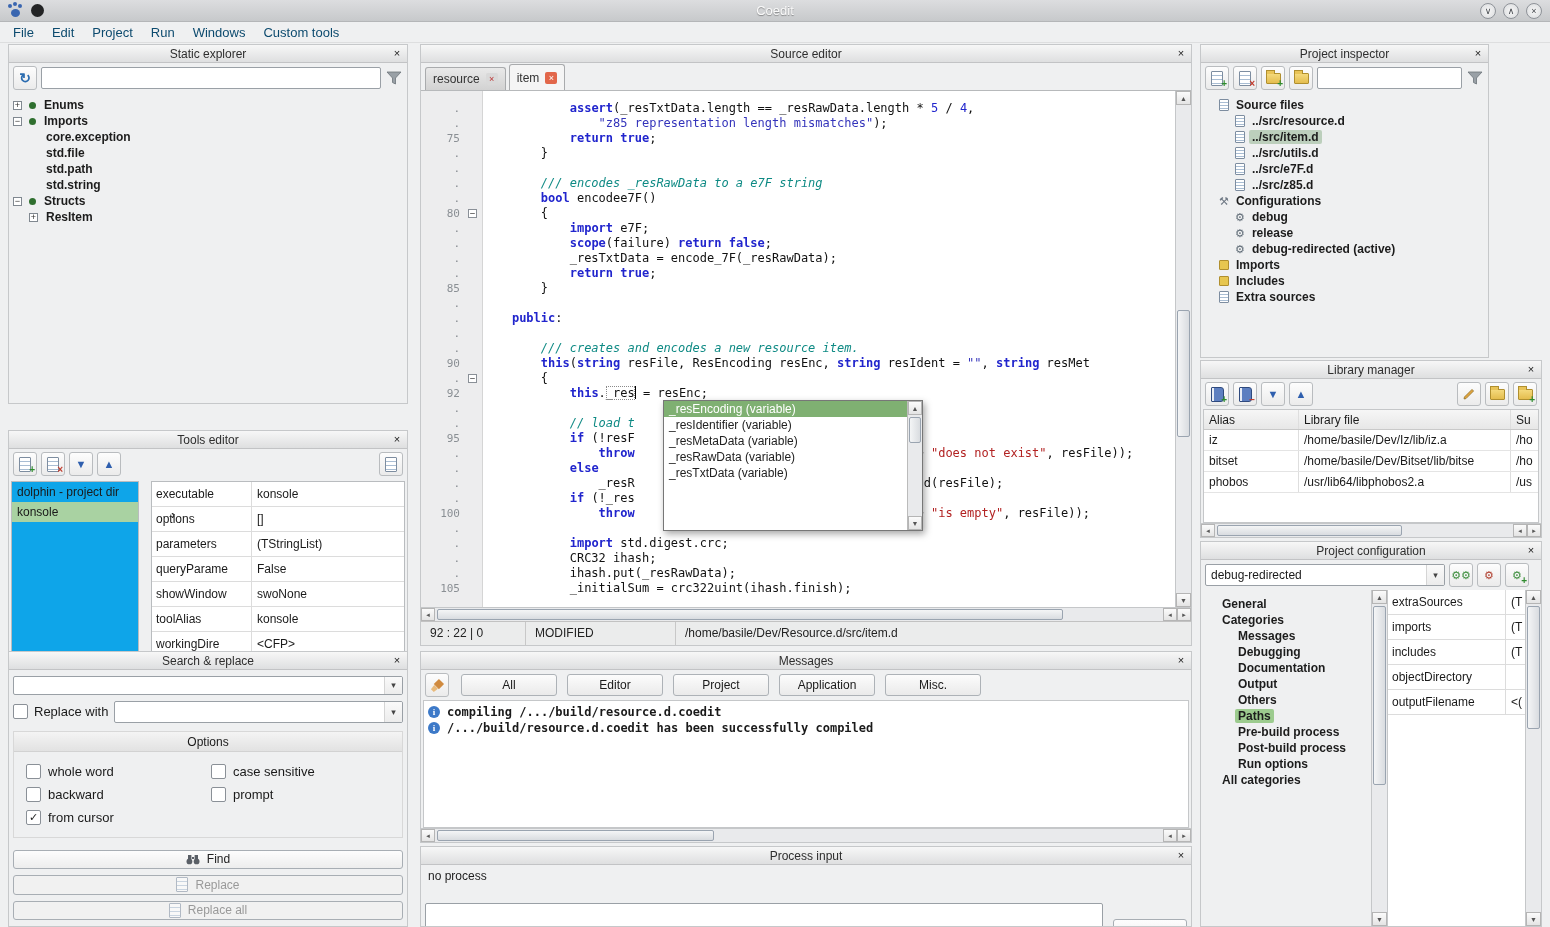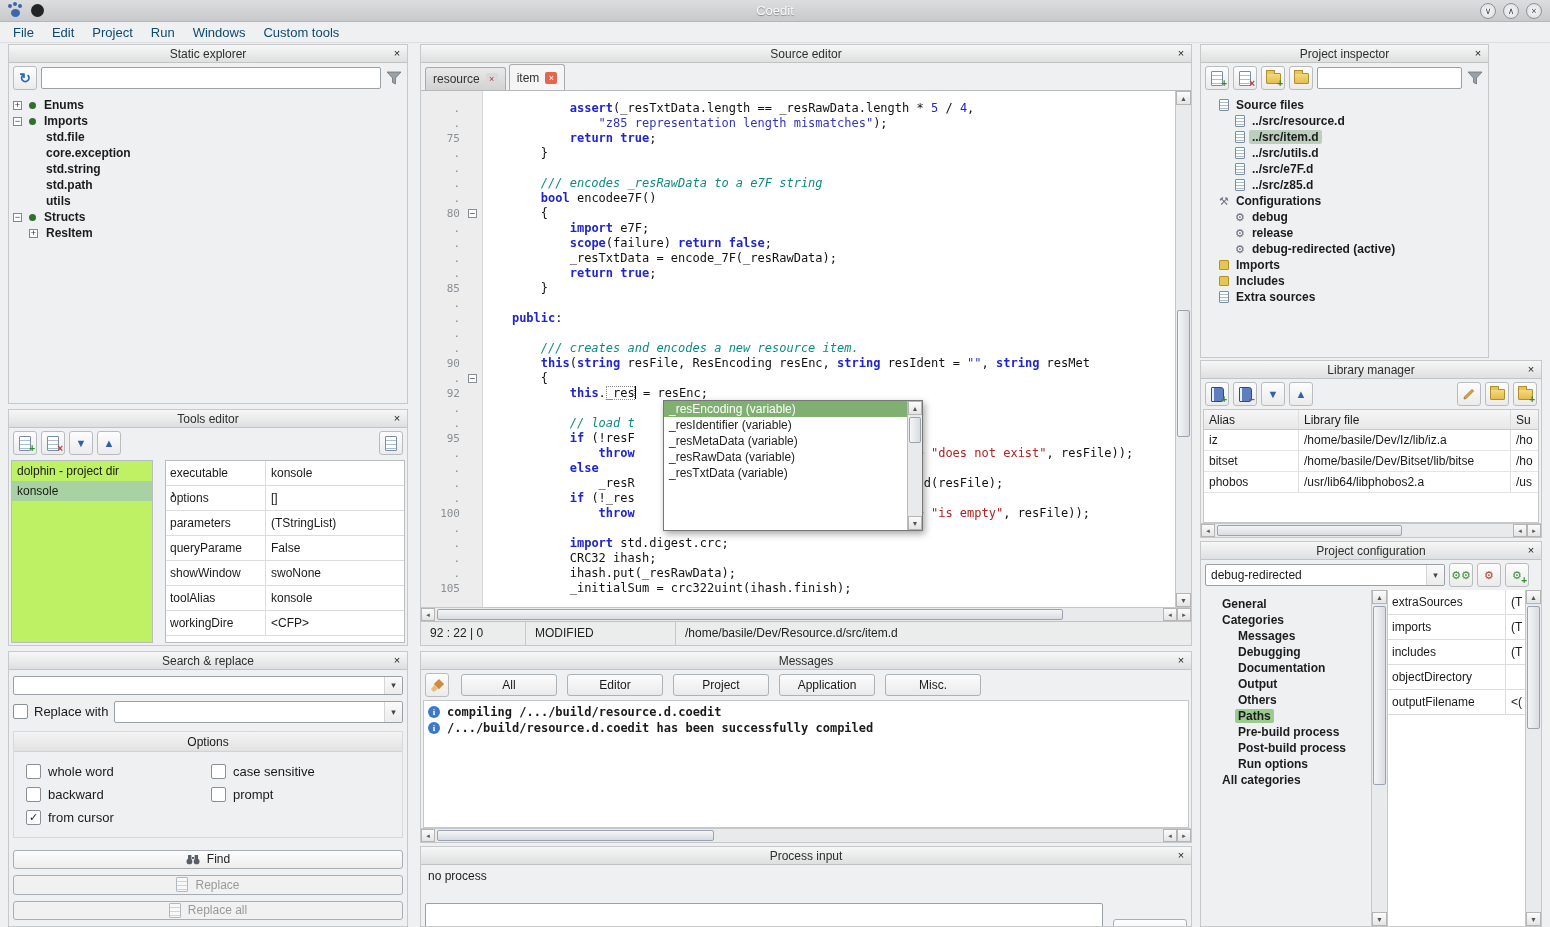--- a/index.html
+++ b/index.html
@@ -18,21 +18,21 @@
   .winbtns{margin-left:auto;display:flex;align-items:center;margin-right:8px;}
   .wbtn{width:16px;height:16px;border-radius:50%;border:1px solid #8f9399;background:radial-gradient(#f7f7f7,#d9dbdd);
     font-size:9px;line-height:14px;text-align:center;color:#44484d;margin-left:7px;}
   .menubar{position:absolute;left:0;top:22px;width:100%;height:21px;background:#eff0f1;border-bottom:1px solid #dddedf;
     display:flex;align-items:center;padding-left:4px;}
   .menu-item{padding:0 9px;font-size:13px;color:#0c4a6e;height:21px;line-height:21px;}
 
   
   .panel{position:absolute;background:#eff0f1;border:1px solid #c6c8ca;display:flex;flex-direction:column;overflow:hidden;}
   #p-static{left:8px;top:44px;width:400px;height:360px;}
-  #p-tools{left:8px;top:409px;width:400px;height:237px;}
+  #p-tools{left:8px;top:430px;width:400px;height:237px;}
   #p-search{left:8px;top:651px;width:400px;height:276px;}
   #p-source{left:420px;top:44px;width:772px;height:602px;}
   #p-msg{left:420px;top:651px;width:772px;height:192px;}
   #p-proc{left:420px;top:846px;width:772px;height:81px;}
   #p-inspector{left:1200px;top:44px;width:289px;height:314px;}
   #p-lib{left:1200px;top:360px;width:342px;height:178px;}
   #p-conf{left:1200px;top:541px;width:342px;height:386px;}
 
   .phead{height:18px;flex:none;background:linear-gradient(#f7f7f7,#dedfe0);border-bottom:1px solid #c2c3c5;
     display:flex;align-items:center;justify-content:center;position:relative;font-size:12px;color:#2e2e2e;}
@@ -72,21 +72,21 @@
   .treebody{flex:1;overflow:hidden;padding-top:4px;}
   .trow{height:16px;display:flex;align-items:center;white-space:nowrap;font-size:12px;color:#1c1c1c;}
   .expander{width:9px;height:9px;flex:none;border:1px solid #808890;background:#fff;font-size:9px;line-height:7px;text-align:center;color:#333;margin-right:5px;}
   .exp-sp{width:14px;flex:none;}
   .tlabel{padding:0 3px;border-radius:2px;font-weight:bold;}
   .trow.sel-file .tlabel{background:#bccfbc;}
   .trow.sel-cat .tlabel{background:#9ccb8e;}
 
   
   .tools-body{flex:1;display:flex;padding:2px;position:relative;overflow:hidden;}
-  .tools-list{width:142px;flex:none;background:#bef264;border:1px solid #b9bcbf;margin-right:12px;overflow:hidden;}
+  .tools-list{width:128px;flex:none;background:#0ea5e9;border:1px solid #b9bcbf;margin-right:12px;overflow:hidden;}
   .litem{height:20px;line-height:20px;padding:0 5px;white-space:nowrap;overflow:hidden;}
   .litem.sel{background:#a9d2a2;}
   .row-pointer{position:absolute;left:162px;top:28px;font-size:13px;font-weight:bold;color:#333;}
   .gridbox{flex:1;background:#fff;border:1px solid #b9bcbf;overflow:hidden;}
   .grow{display:flex;height:25px;align-items:center;border-bottom:1px solid #dcdcdc;background:#fff;}
   .gname{flex:none;height:100%;line-height:24px;border-right:1px solid #dcdcdc;padding:0 4px;overflow:hidden;white-space:nowrap;}
   .gval{padding:0 5px;white-space:nowrap;overflow:hidden;}
 
   
   .sr-body{flex:1;display:flex;flex-direction:column;padding:6px 4px;overflow:hidden;}
@@ -235,37 +235,33 @@
           <span class="ic ic-dot"></span>
           <span class="tlabel">Enums</span>
         </div>
         <div class="trow" style="padding-left: 4px;">
           <span class="expander">−</span>
           <span class="ic ic-dot"></span>
           <span class="tlabel">Imports</span>
         </div>
         <div class="trow" style="padding-left: 20px;">
           <span class="exp-sp"></span>
+          <span class="tlabel">core.exception</span>
+        </div>
+        <div class="trow" style="padding-left: 20px;">
+          <span class="exp-sp"></span>
           <span class="tlabel">std.file</span>
         </div>
         <div class="trow" style="padding-left: 20px;">
           <span class="exp-sp"></span>
-          <span class="tlabel">core.exception</span>
+          <span class="tlabel">std.path</span>
         </div>
         <div class="trow" style="padding-left: 20px;">
           <span class="exp-sp"></span>
           <span class="tlabel">std.string</span>
-        </div>
-        <div class="trow" style="padding-left: 20px;">
-          <span class="exp-sp"></span>
-          <span class="tlabel">std.path</span>
-        </div>
-        <div class="trow" style="padding-left: 20px;">
-          <span class="exp-sp"></span>
-          <span class="tlabel">utils</span>
         </div>
         <div class="trow" style="padding-left: 4px;">
           <span class="expander">−</span>
           <span class="ic ic-dot"></span>
           <span class="tlabel">Structs</span>
         </div>
         <div class="trow" style="padding-left: 20px;">
           <span class="expander">+</span>
           <span class="tlabel">ResItem</span>
         </div>

